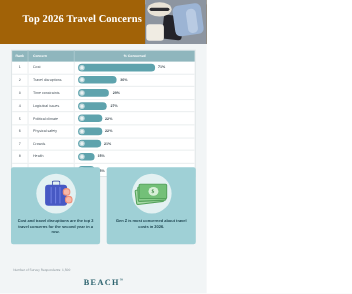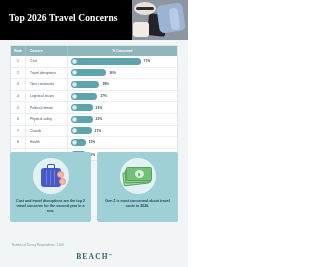--- a/index.html
+++ b/index.html
@@ -12,22 +12,23 @@
   #page {
     position: relative;
     width: 188px; height: 267px;
     background: #f2f5f6;
   }
 
   
   .header {
     position: relative;
     width: 188px; height: 40px;
-    background: #000000;
+    background: #a16207;
     overflow: hidden;
+    text-align: right;
   }
   .header-title {
     position: absolute;
     left: 9px; top: 13px;
     width: 120px;
     color: #ffffff;
     font-family: "Liberation Serif", serif;
     font-weight: bold;
     font-size: 9.5px;
     letter-spacing: 0.1px;

